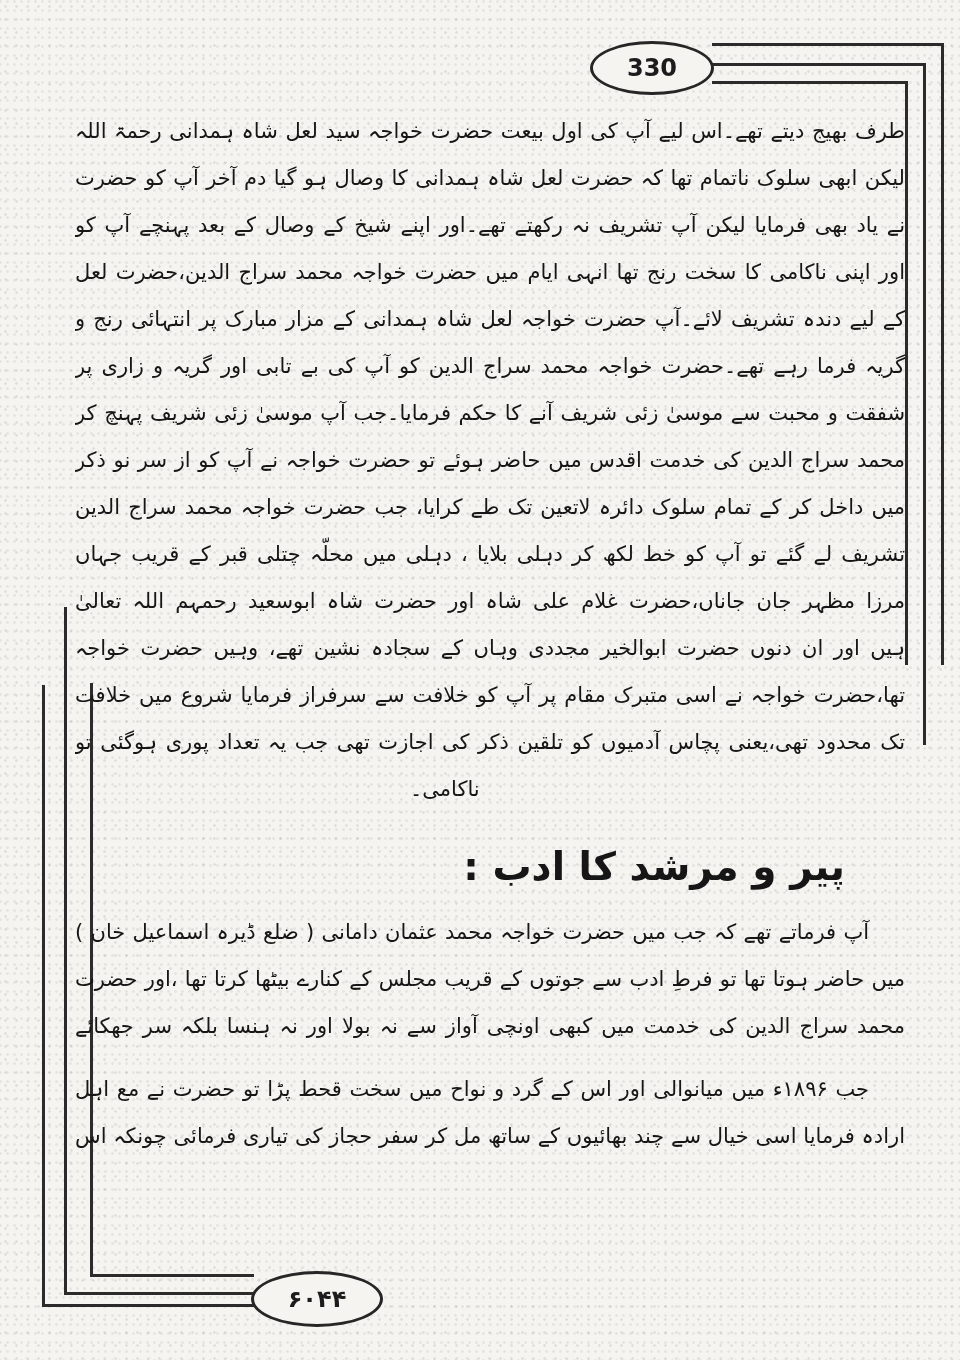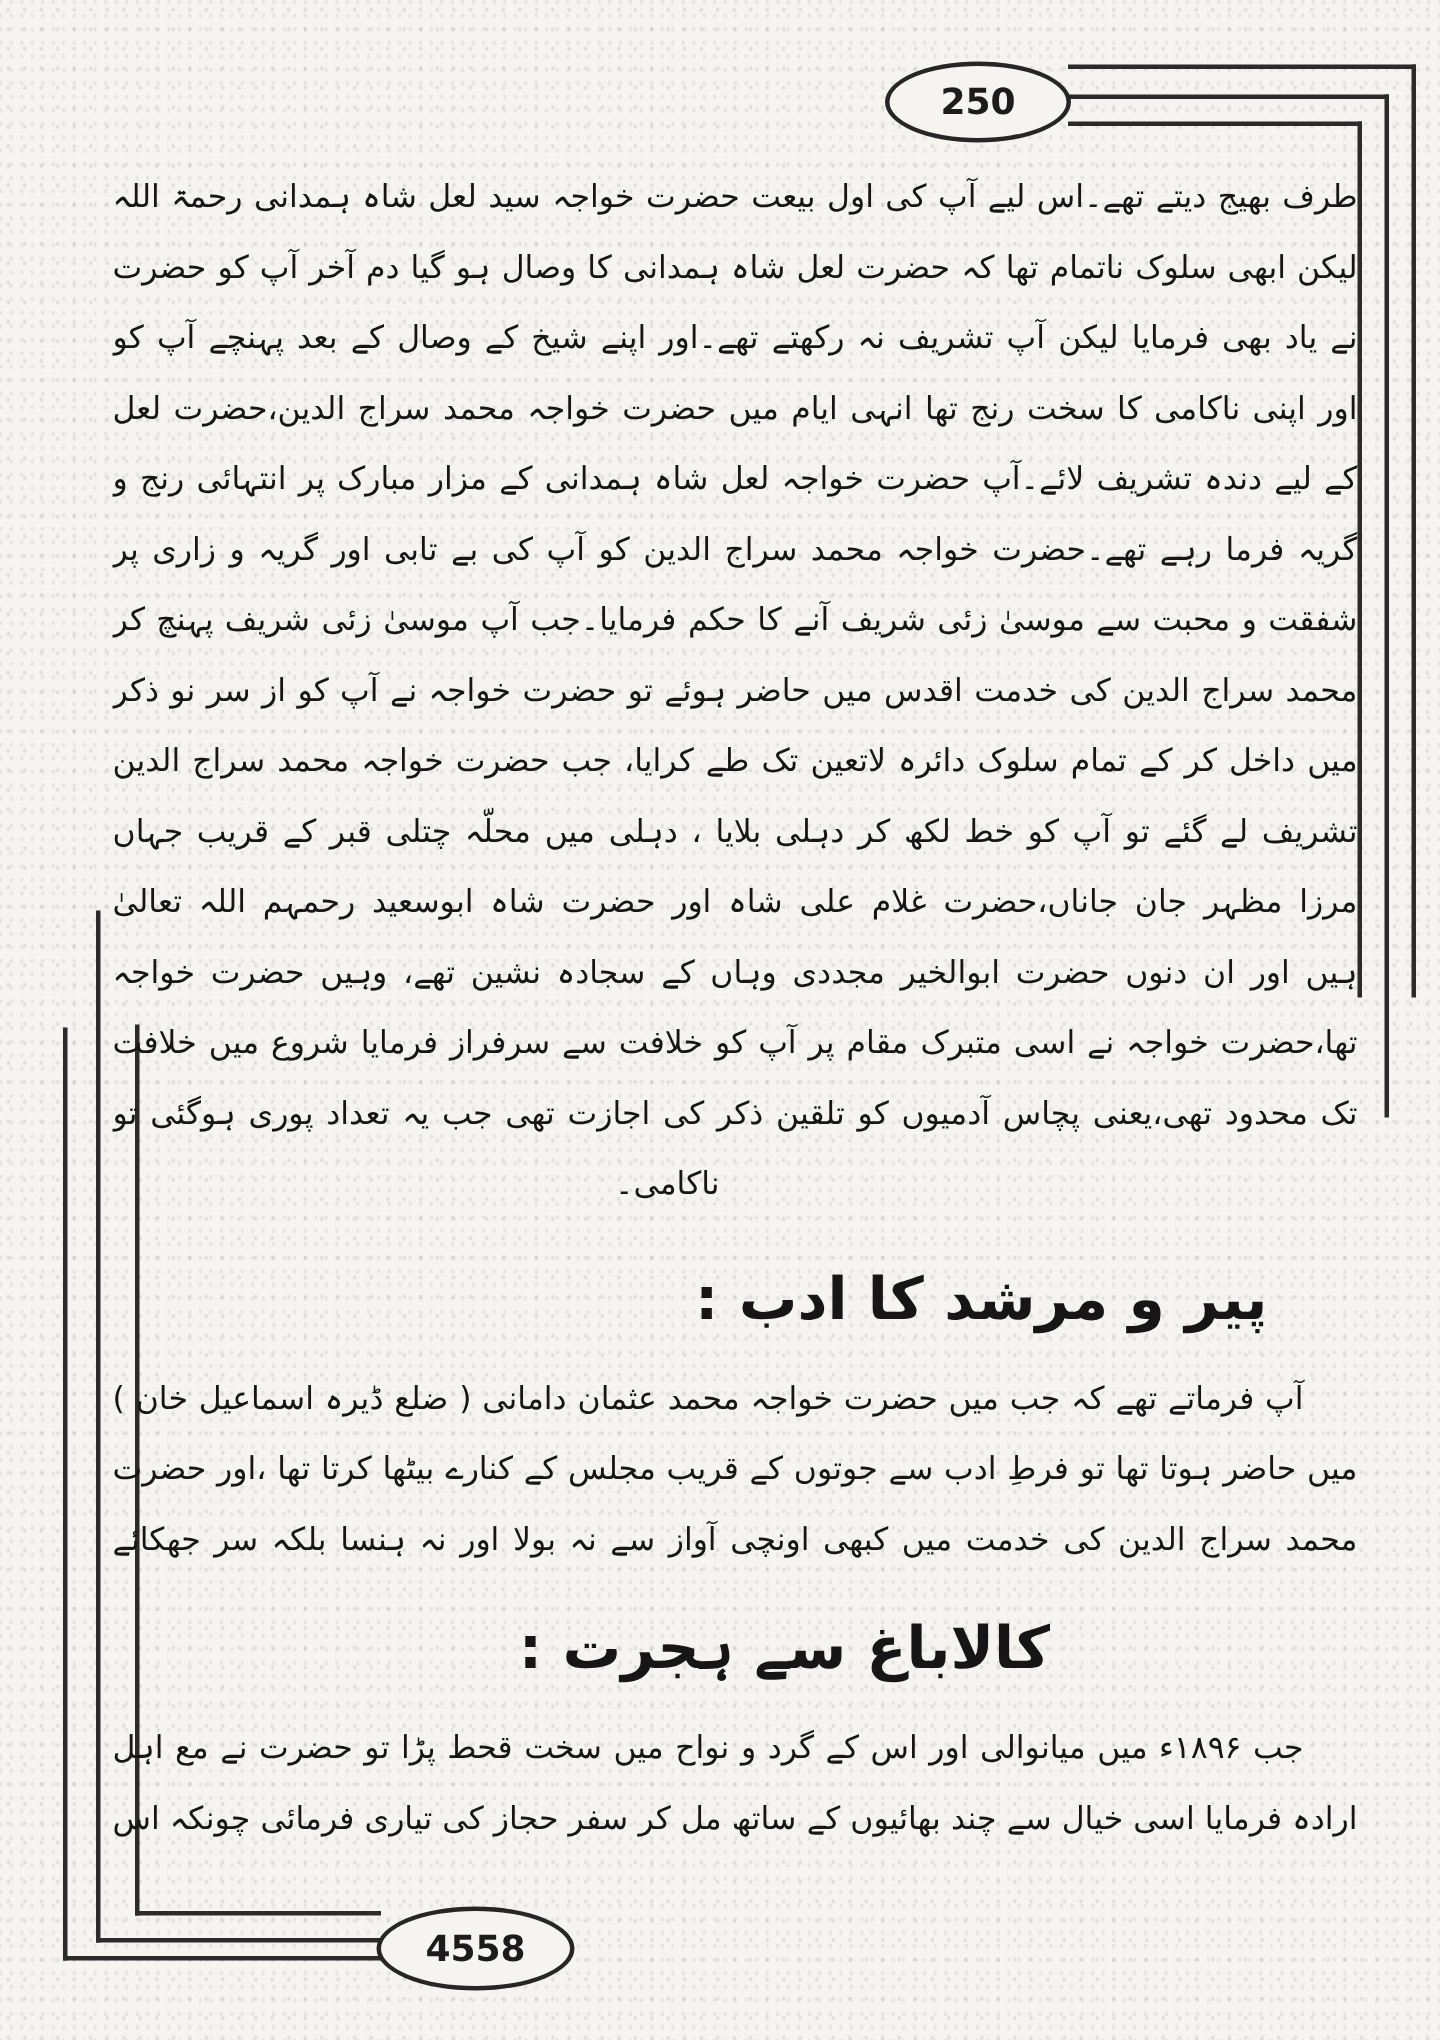--- a/index.html
+++ b/index.html
@@ -69,24 +69,24 @@
 
   <div class="bline" style="top:685px;left:42px;width:3px;height:622px;"></div>
   <div class="bline" style="top:607px;left:64px;width:3px;height:688px;"></div>
   <div class="bline" style="top:683px;left:90px;width:3px;height:594px;"></div>
 
   <div class="bline" style="top:1304px;left:42px;width:212px;height:3px;"></div>
   <div class="bline" style="top:1292px;left:64px;width:190px;height:3px;"></div>
   <div class="bline" style="top:1274px;left:90px;width:164px;height:3px;"></div>
 
   <div class="badge" style="left:590px;top:41px;width:118px;height:48px;">
-    <span>250</span>
+    <span>330</span>
   </div>
   <div class="badge" style="left:251px;top:1271px;width:126px;height:50px;">
-    <span>4558</span>
+    <span>۶۰۴۴</span>
   </div>
 
   <div class="text-area" dir="rtl">
     <div class="line">طرف بھیج دیتے تھے۔اس لیے آپ کی اول بیعت حضرت خواجہ سید لعل شاہ ہمدانی رحمۃ اللہ علیہ سے تھی۔</div>
     <div class="line">لیکن ابھی سلوک ناتمام تھا کہ حضرت لعل شاہ ہمدانی کا وصال ہو گیا دم آخر آپ کو حضرت خواجہ لعل شاہ ہمدانی</div>
     <div class="line">نے یاد بھی فرمایا لیکن آپ تشریف نہ رکھتے تھے۔اور اپنے شیخ کے وصال کے بعد پہنچے آپ کو شیخ کی جدائی</div>
     <div class="line">اور اپنی ناکامی کا سخت رنج تھا انہی ایام میں حضرت خواجہ محمد سراج الدین،حضرت لعل شاہ ہمدانی کی تعزیت</div>
     <div class="line">کے لیے دندہ تشریف لائے۔آپ حضرت خواجہ لعل شاہ ہمدانی کے مزار مبارک پر انتہائی رنج و غم کے ساتھ</div>
     <div class="line">گریہ فرما رہے تھے۔حضرت خواجہ محمد سراج الدین کو آپ کی بے تابی اور گریہ و زاری پر رحم آیا اور نہایت</div>
     <div class="line">شفقت و محبت سے موسیٰ زئی شریف آنے کا حکم فرمایا۔جب آپ موسیٰ زئی شریف پہنچ کر حضرت خواجہ</div>
@@ -99,20 +99,19 @@
     <div class="line">تک محدود تھی،یعنی پچاس آدمیوں کو تلقین ذکر کی اجازت تھی جب یہ تعداد پوری ہوگئی تو خلافت مطلقہ عنایت</div>
     <div class="line tail">ناکامی۔</div>
 
     <div class="heading h1">پیر و مرشد کا ادب :</div>
 
     <div class="gap-sm"></div>
     <div class="line indent-start">آپ فرماتے تھے کہ جب میں حضرت خواجہ محمد عثمان دامانی ( ضلع ڈیرہ اسماعیل خان ) کی خدمت</div>
     <div class="line">میں حاضر ہوتا تھا تو فرطِ ادب سے جوتوں کے قریب مجلس کے کنارے بیٹھا کرتا تھا ،اور حضرت خواجہ</div>
     <div class="line">محمد سراج الدین کی خدمت میں کبھی اونچی آواز سے نہ بولا اور نہ ہنسا بلکہ سر جھکائے ادب سے بیٹھا رہتا ۔</div>
 
-    <div class="heading h2">کالاباغ سے ہجرت :</div>
 
     <div class="gap-sm"></div>
     <div class="line indent-start">جب ۱۸۹۶ء میں میانوالی اور اس کے گرد و نواح میں سخت قحط پڑا تو حضرت نے مع اہل عیال ہجرت کا</div>
     <div class="line">ارادہ فرمایا اسی خیال سے چند بھائیوں کے ساتھ مل کر سفر حجاز کی تیاری فرمائی چونکہ اس وقت تک اس علاقہ</div>
   </div>
 
 </div>
 
 </body></html>

